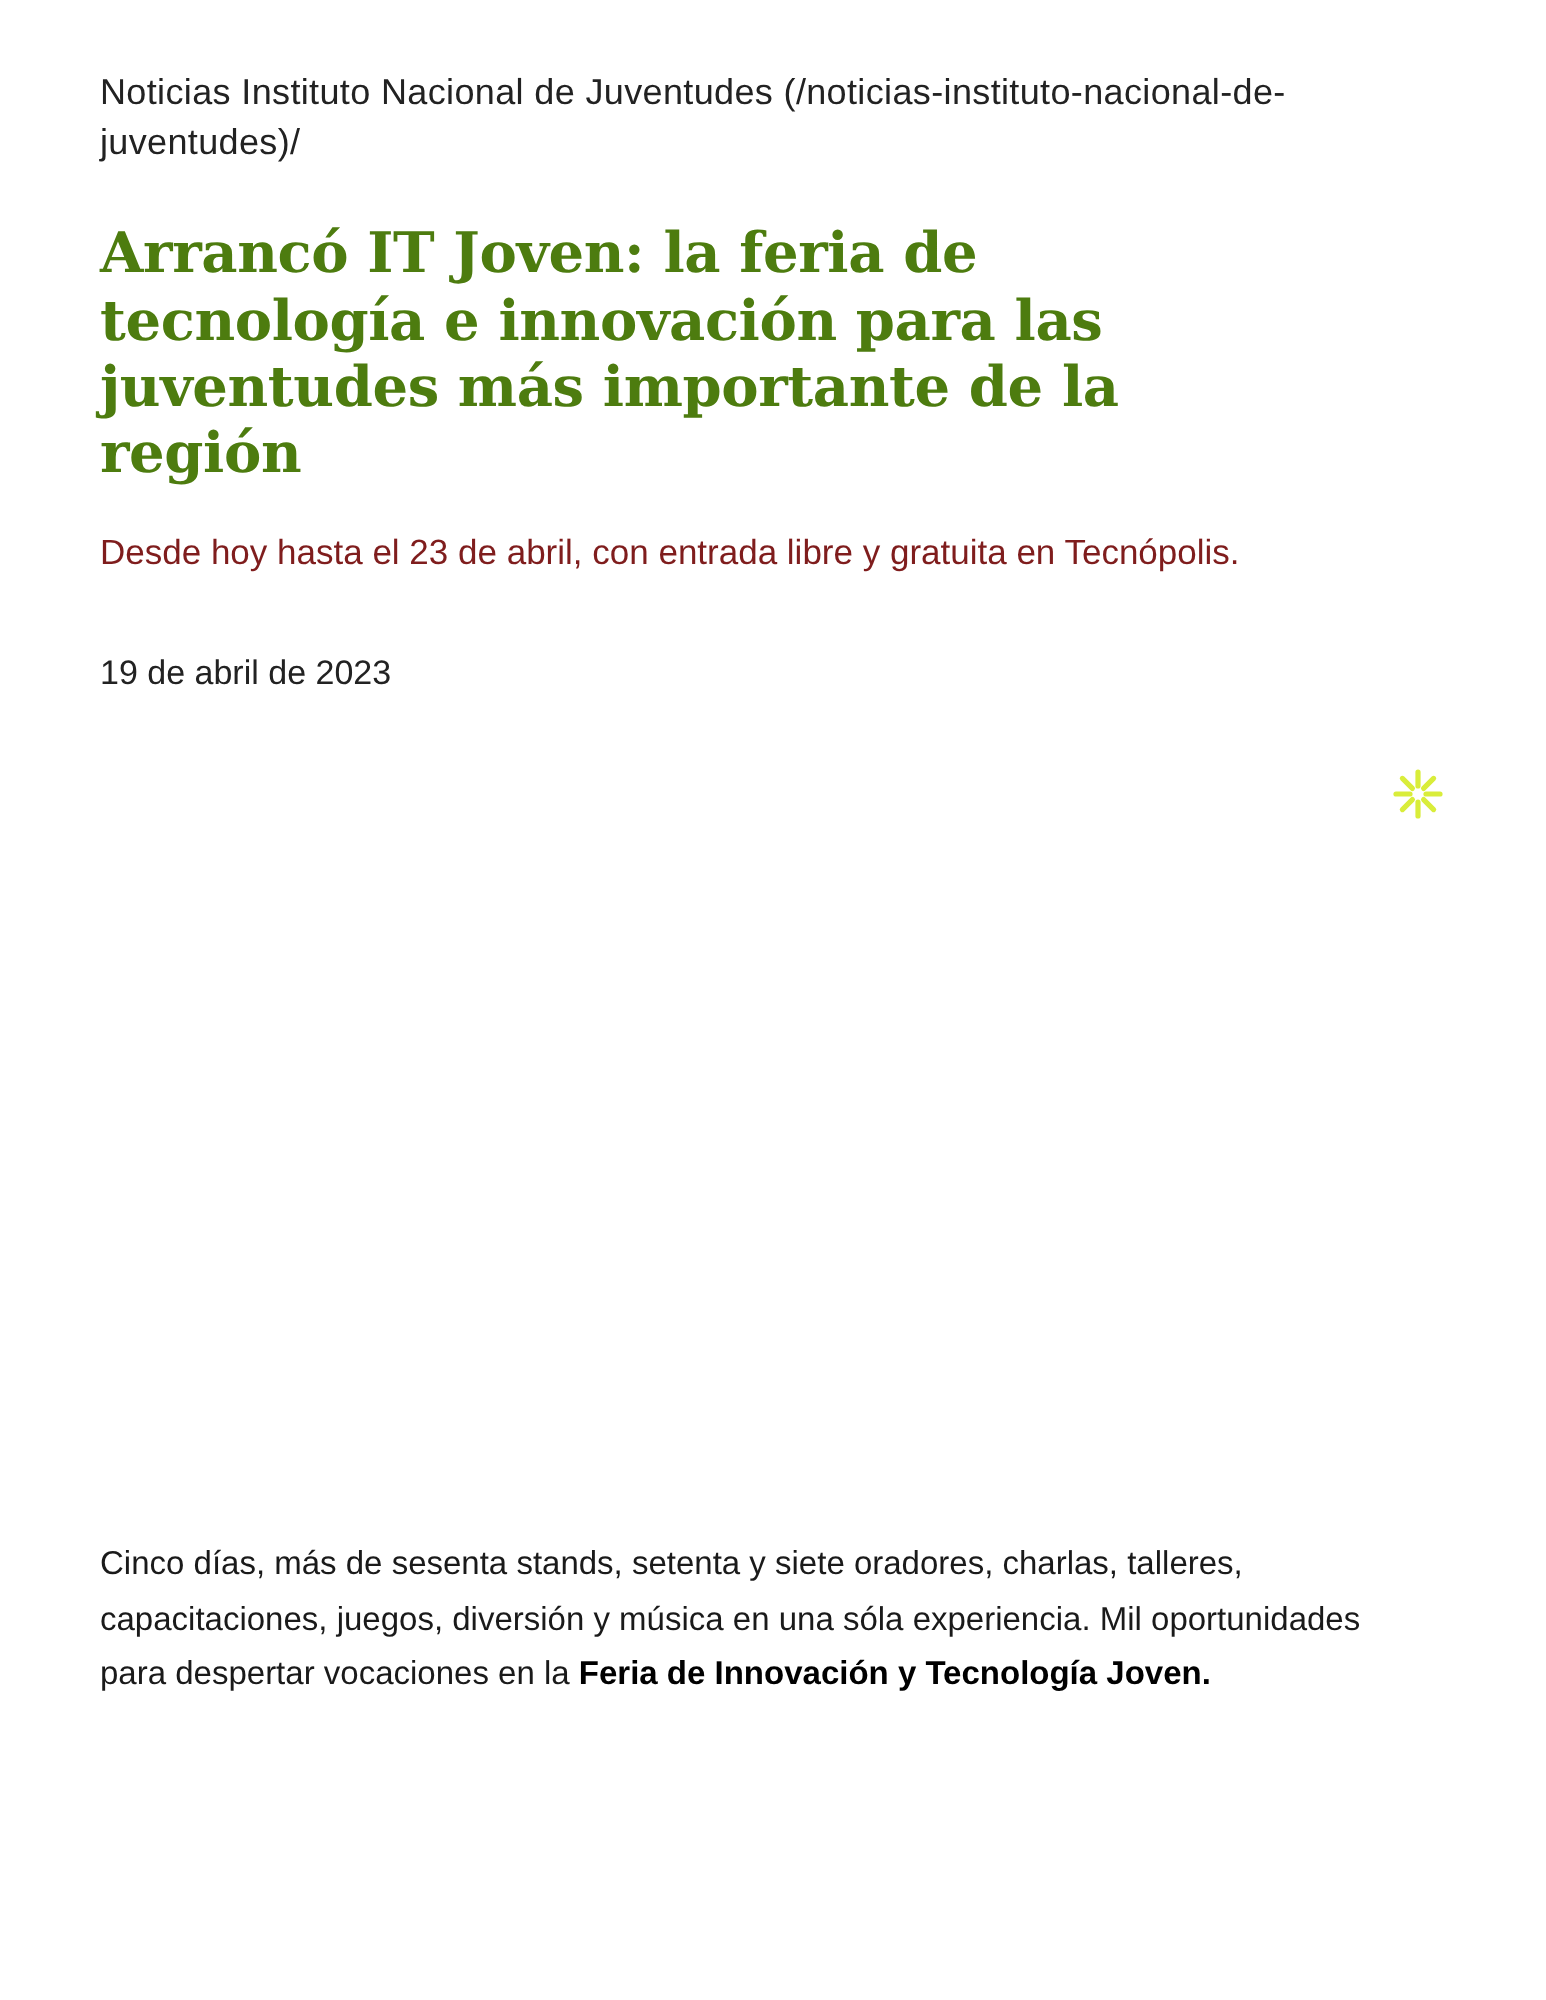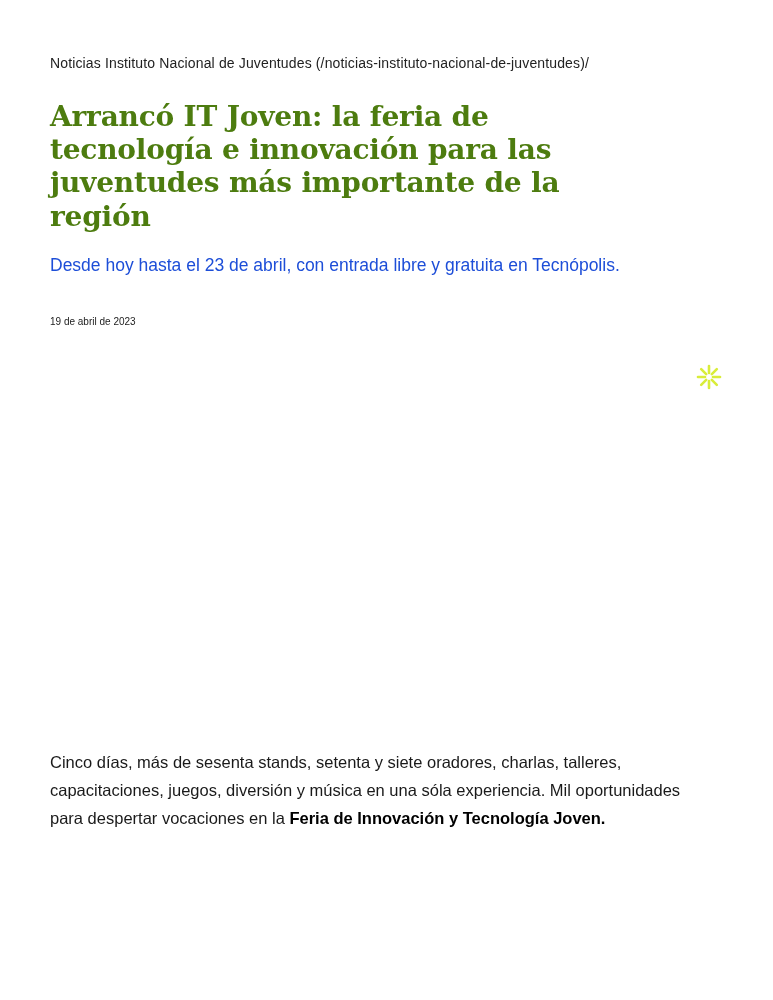--- a/index.html
+++ b/index.html
@@ -16,22 +16,22 @@
     position: relative;
   }
   .page {
     width: 773px;
     height: 1000px;
     box-sizing: border-box;
     padding: 0 50px;
     position: relative;
   }
   .breadcrumb {
-    margin-top: 54px;
-    font-size: 14px;
+    margin-top: 34px;
+    font-size: 18px;
     line-height: 1.4;
     color: #222222;
     letter-spacing: 0.01em;
   }
   .breadcrumb .crumb-link {
     color: #222222;
     text-decoration: none;
   }
   .breadcrumb .crumb-sep {
     color: #222222;
@@ -42,27 +42,27 @@
     line-height: 1.19;
     font-weight: 700;
     letter-spacing: -0.2px;
     margin: 26px 0 0 0;
     color: #4d7c0f;
     max-width: 610px;
   }
   .article-lead {
     font-size: 17.5px;
     line-height: 1.45;
-    color: #1d4ed8;
+    color: #7f1d1d;
     margin-top: 20px;
     max-width: 680px;
     font-weight: 400;
   }
   .article-date {
-    font-size: 10px;
+    font-size: 17px;
     color: #222222;
     margin-top: 38px;
   }
   .media-block {
     position: relative;
     height: 400px;
     margin-top: 14px;
   }
   .spinner-wrap {
     position: absolute;

